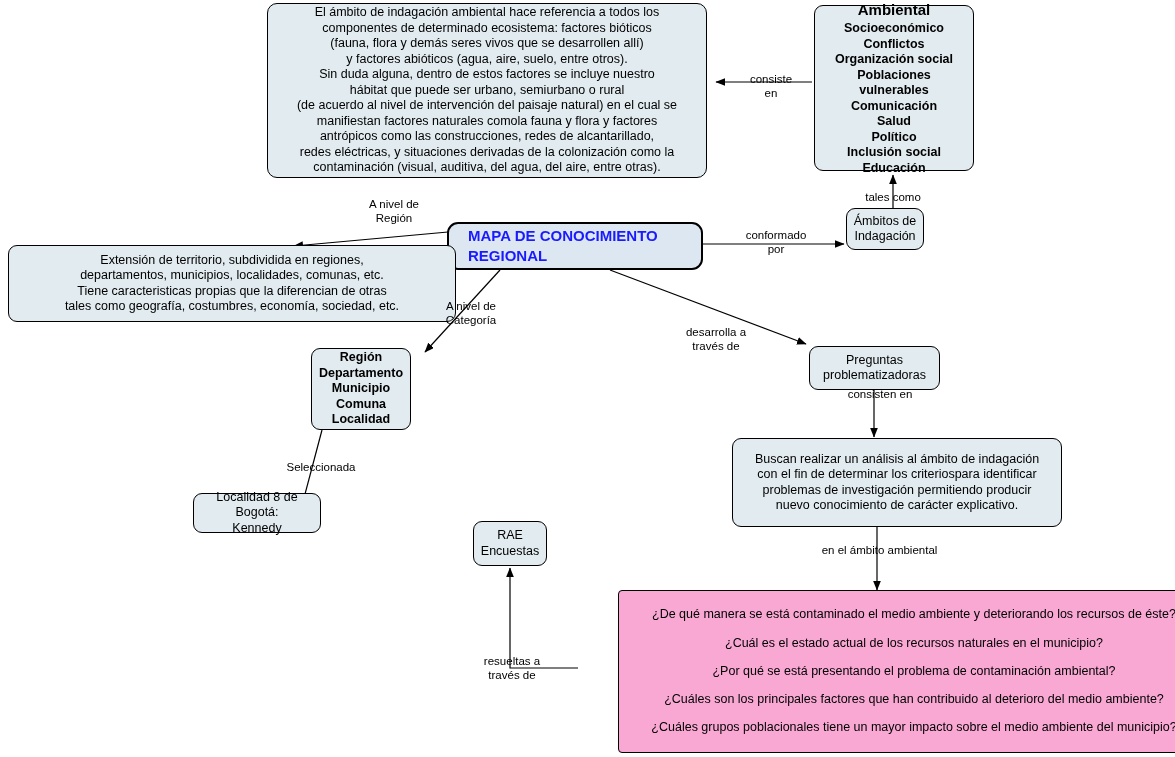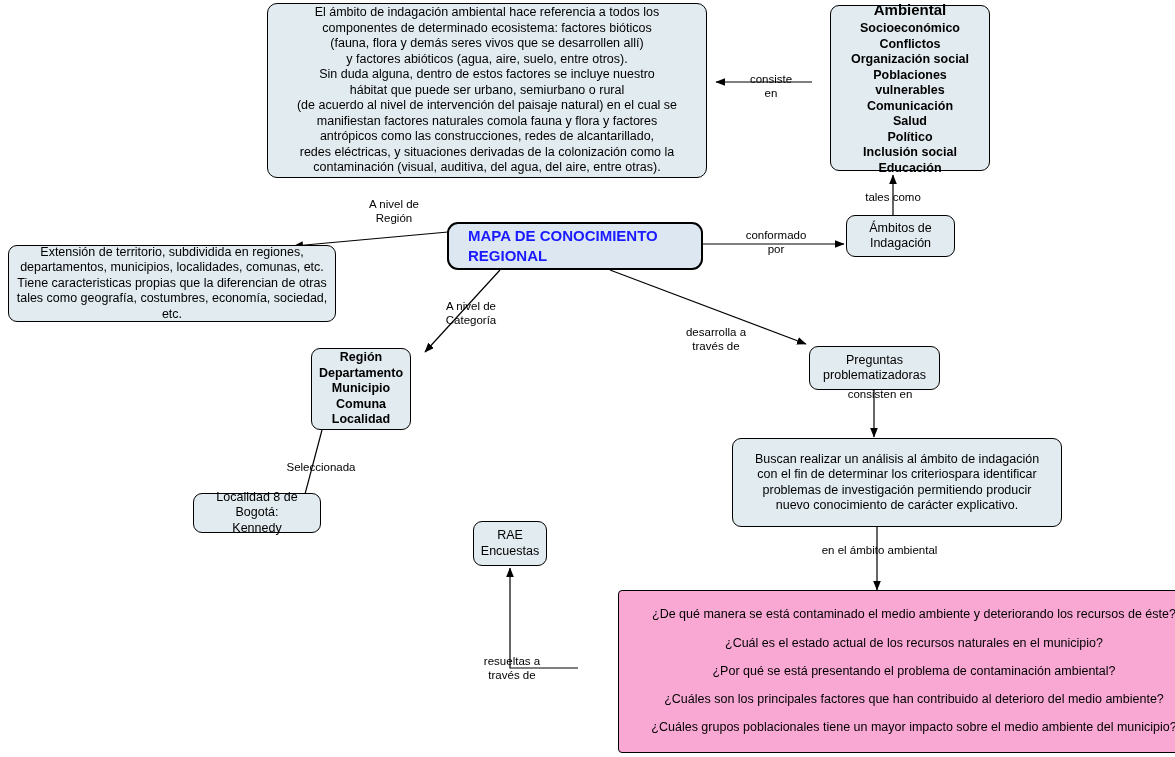--- a/index.html
+++ b/index.html
@@ -136,44 +136,44 @@
 y factores abióticos (agua, aire, suelo, entre otros).
 Sin duda alguna, dentro de estos factores se incluye nuestro
 hábitat que puede ser urbano, semiurbano o rural
 (de acuerdo al nivel de intervención del paisaje natural) en el cual se
 manifiestan factores naturales comola fauna y flora y factores
 antrópicos como las construcciones, redes de alcantarillado,
 redes eléctricas, y situaciones derivadas de la colonización como la
 contaminación (visual, auditiva, del agua, del aire, entre otras).</span>
   </div>
 
-  <div class="node headed" style="left:814px; top:5px; width:160px; height:166px;margin-left:16px;">
+  <div class="node headed" style="left:814px; top:5px; width:160px; height:166px;">
     <span class="head">Ambiental</span>
     <span class="body">Socioeconómico
 Conflictos
 Organización social
 Poblaciones vulnerables
 Comunicación
 Salud
 Político
 Inclusión social
 Educación</span>
   </div>
 
   <div class="node center" style="left:447px; top:222px; width:256px; height:48px;">
     <span>MAPA DE CONOCIMIENTO
 REGIONAL</span>
   </div>
 
-  <div class="node" style="left:846px; top:215px; width:109px; height:42px;">
+  <div class="node" style="left:846px; top:208px; width:78px; height:42px;">
     <span>Ámbitos de
 Indagación</span>
   </div>
 
-  <div class="node" style="left:8px; top:245px; width:328px; height:77px;">
+  <div class="node" style="left:8px; top:245px; width:448px; height:77px;">
     <span>Extensión de territorio, subdividida en regiones,
 departamentos, municipios, localidades, comunas, etc.
 Tiene caracteristicas propias que la diferencian de otras
 tales como geografía, costumbres, economía, sociedad, etc.</span>
   </div>
 
   <div class="node headed" style="left:311px; top:348px; width:100px; height:82px; justify-content:center;">
     <span class="body">Región
 Departamento
 Municipio

